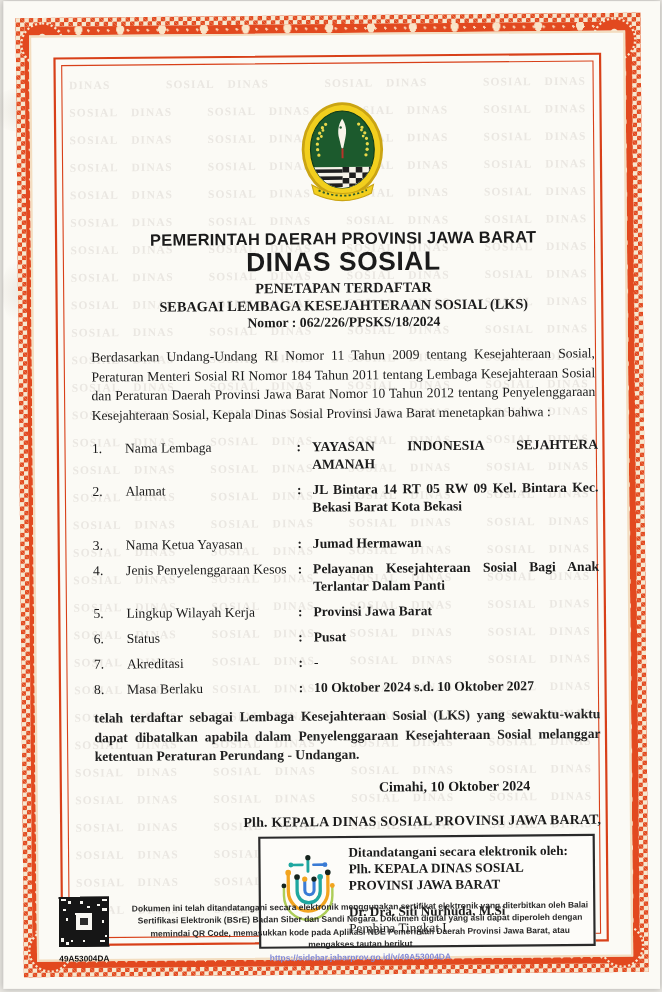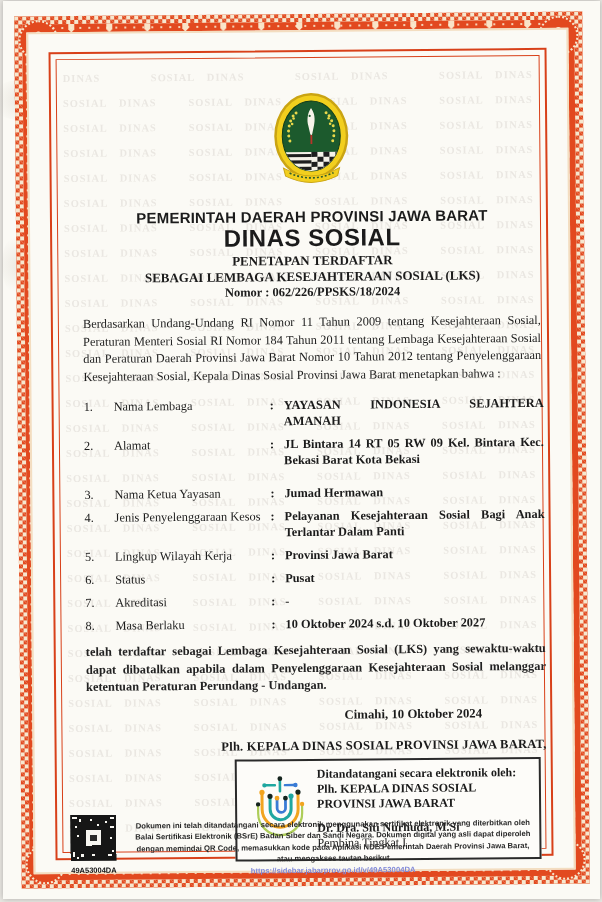--- a/index.html
+++ b/index.html
@@ -64,21 +64,21 @@
   .place-date{margin-top:14px;margin-left:212px;width:230px;text-align:center;font-weight:bold;font-size:12.8px;}
   .sig-title{margin-top:16px;text-align:right;font-weight:bold;font-size:12.6px;letter-spacing:.2px;}
   .sig-box{margin-top:5px;margin-left:148px;width:306px;border:2px solid #2a2a2a;background:#fdfcf9;
            display:flex;align-items:center;padding:6px 6px 8px 6px;box-sizing:border-box;}
   .sig-logo{flex:none;width:74px;display:flex;justify-content:center;}
   .sig-text{flex:1;font-size:12px;line-height:1.22;}
   .sig-text .b{font-weight:bold;}
   .sig-name{margin-top:10px;font-weight:bold;}
 
   .footer{position:absolute;left:40px;right:40px;bottom:26px;z-index:3;display:flex;align-items:flex-start;}
-  .qr-wrap{flex:none;width:58px;margin-left:15px;text-align:right;}
+  .qr-wrap{flex:none;width:58px;margin-left:4px;text-align:center;}
   .qr-caption{font-family:"Liberation Sans",sans-serif;font-size:7.5px;font-weight:bold;color:#111;margin-top:1px;}
   .disclaimer{flex:1;margin:6px 30px 0 14px;text-align:center;
       font-family:"Liberation Sans",sans-serif;font-size:7.7px;font-weight:bold;color:#2b2b2b;line-height:1.45;}
   .doc-link{color:var(--link-blue,#8089d8);font-weight:bold;display:block;margin-top:1px;}
 
   .stain{position:absolute;border-radius:50%;background:radial-gradient(circle,rgba(160,150,135,.18),transparent 70%);pointer-events:none;}
 </style>
 </head>
 <body>
 

